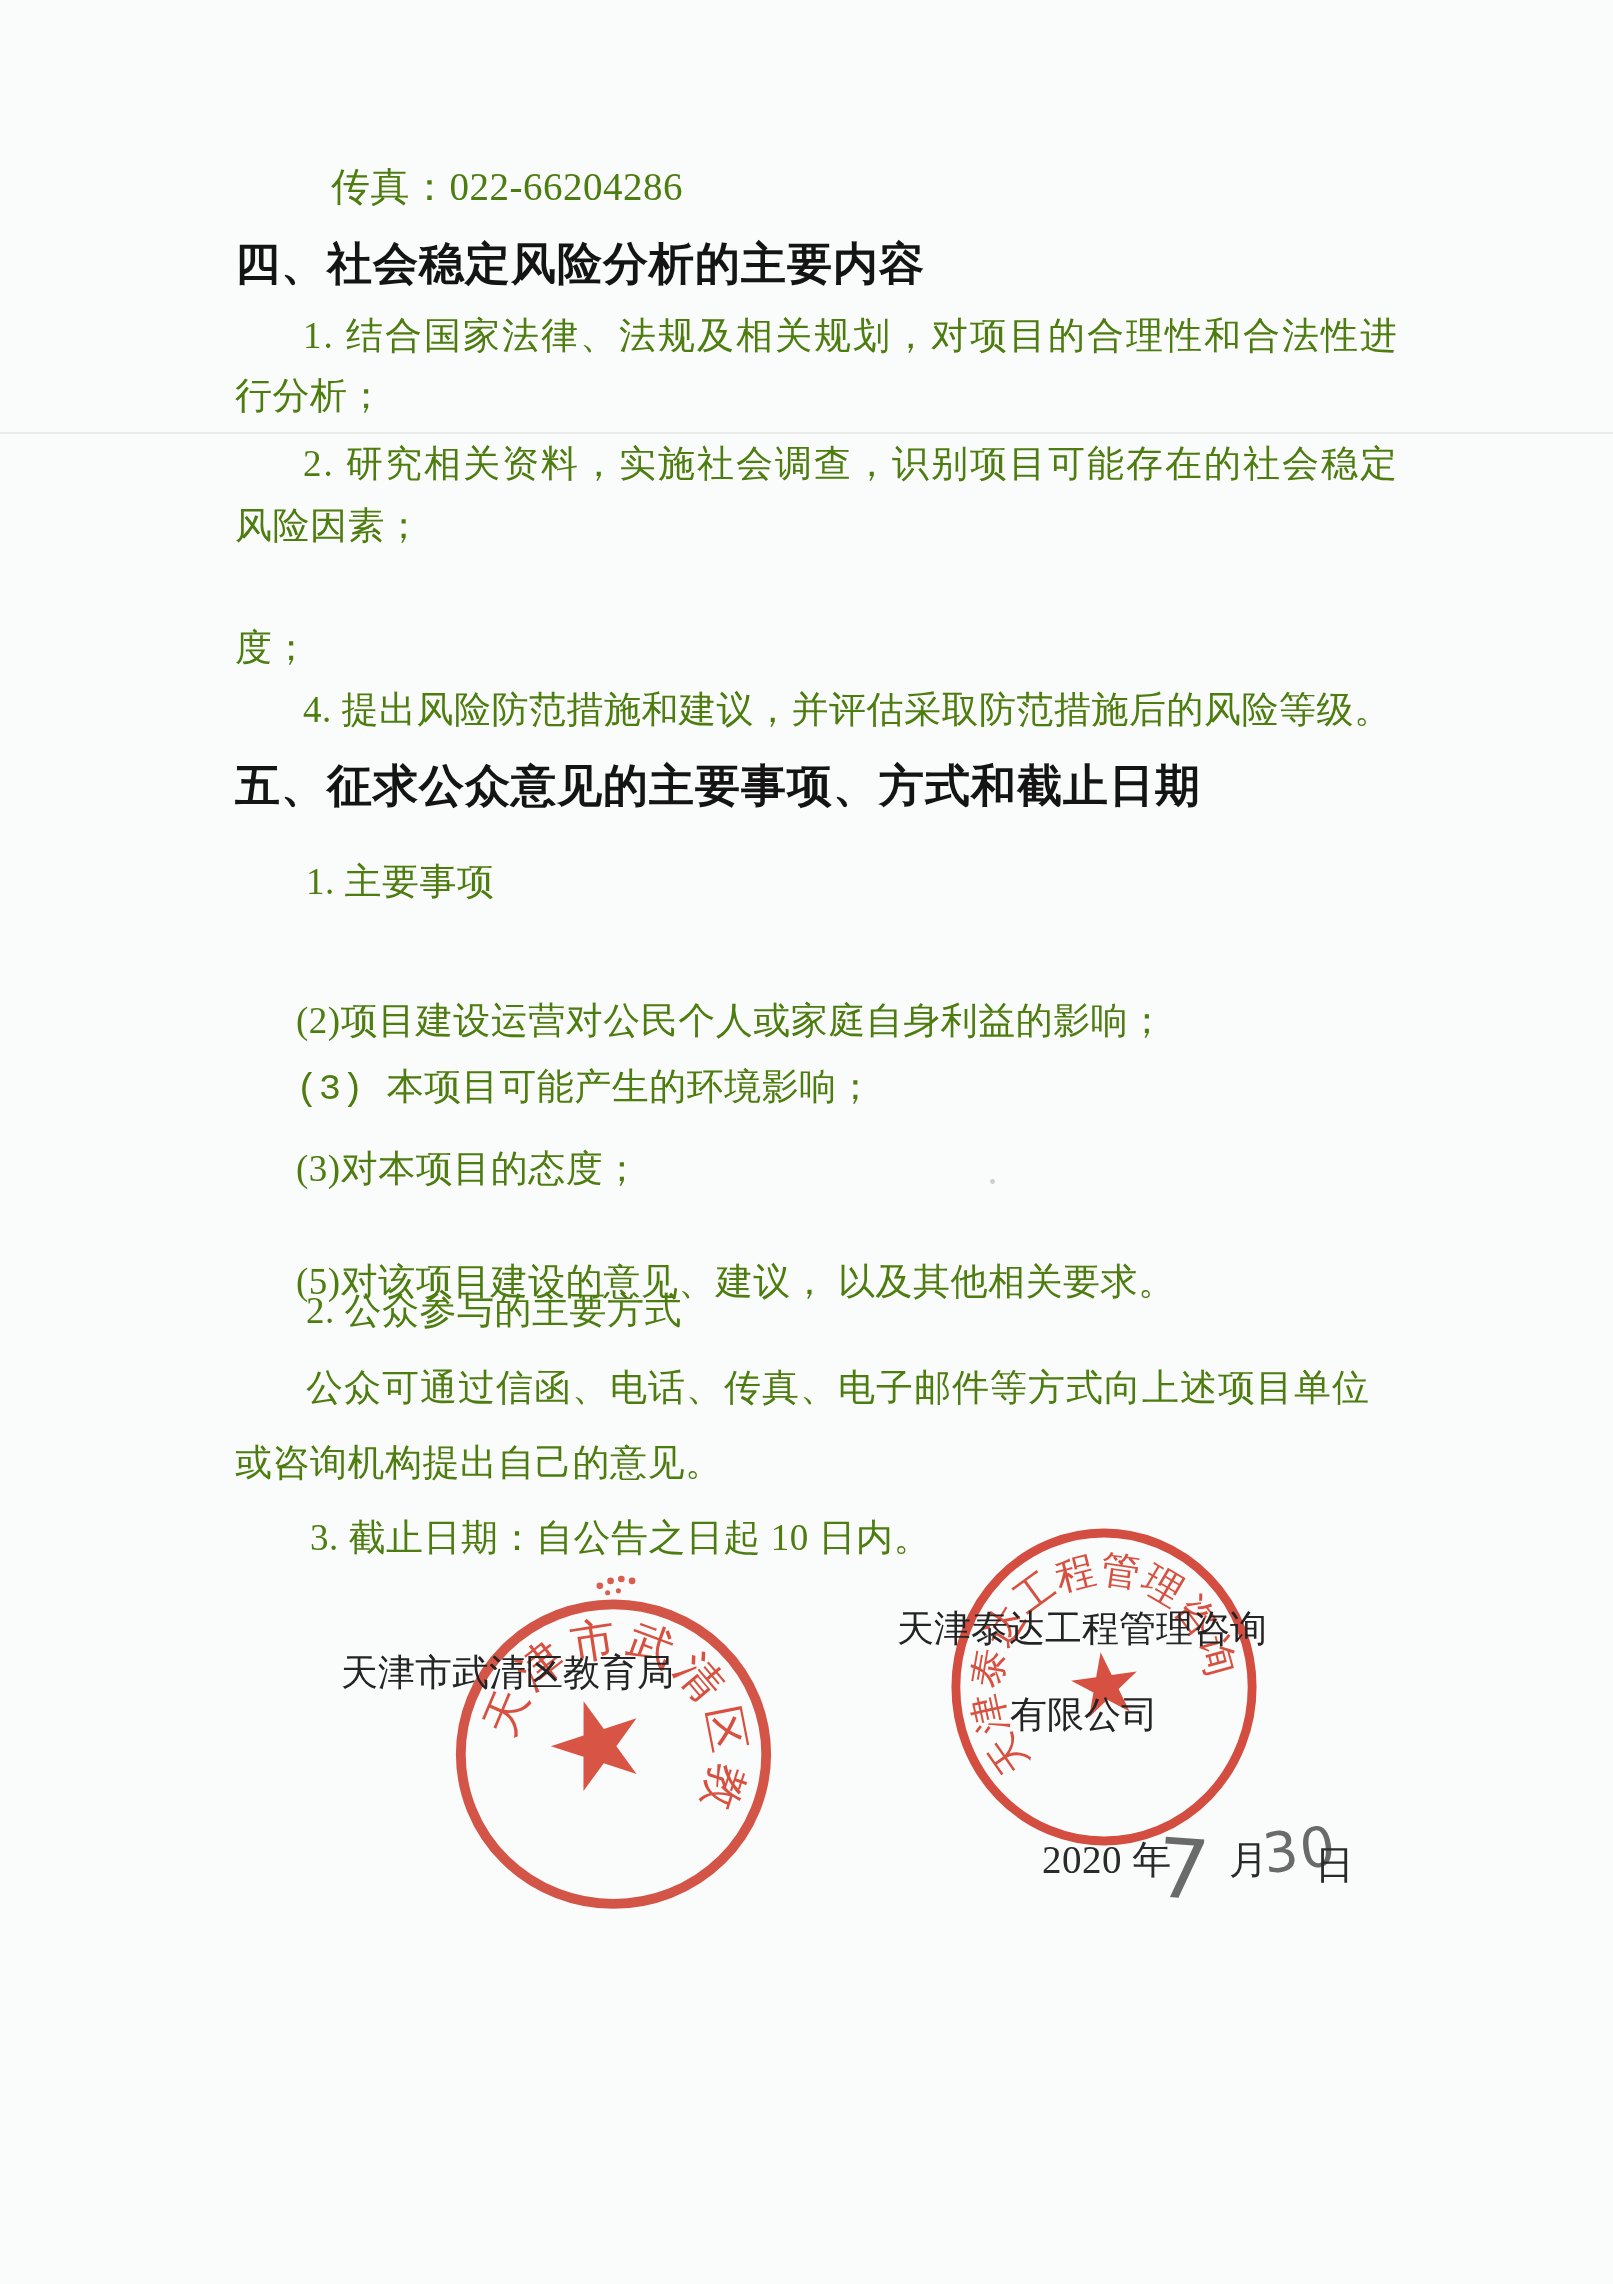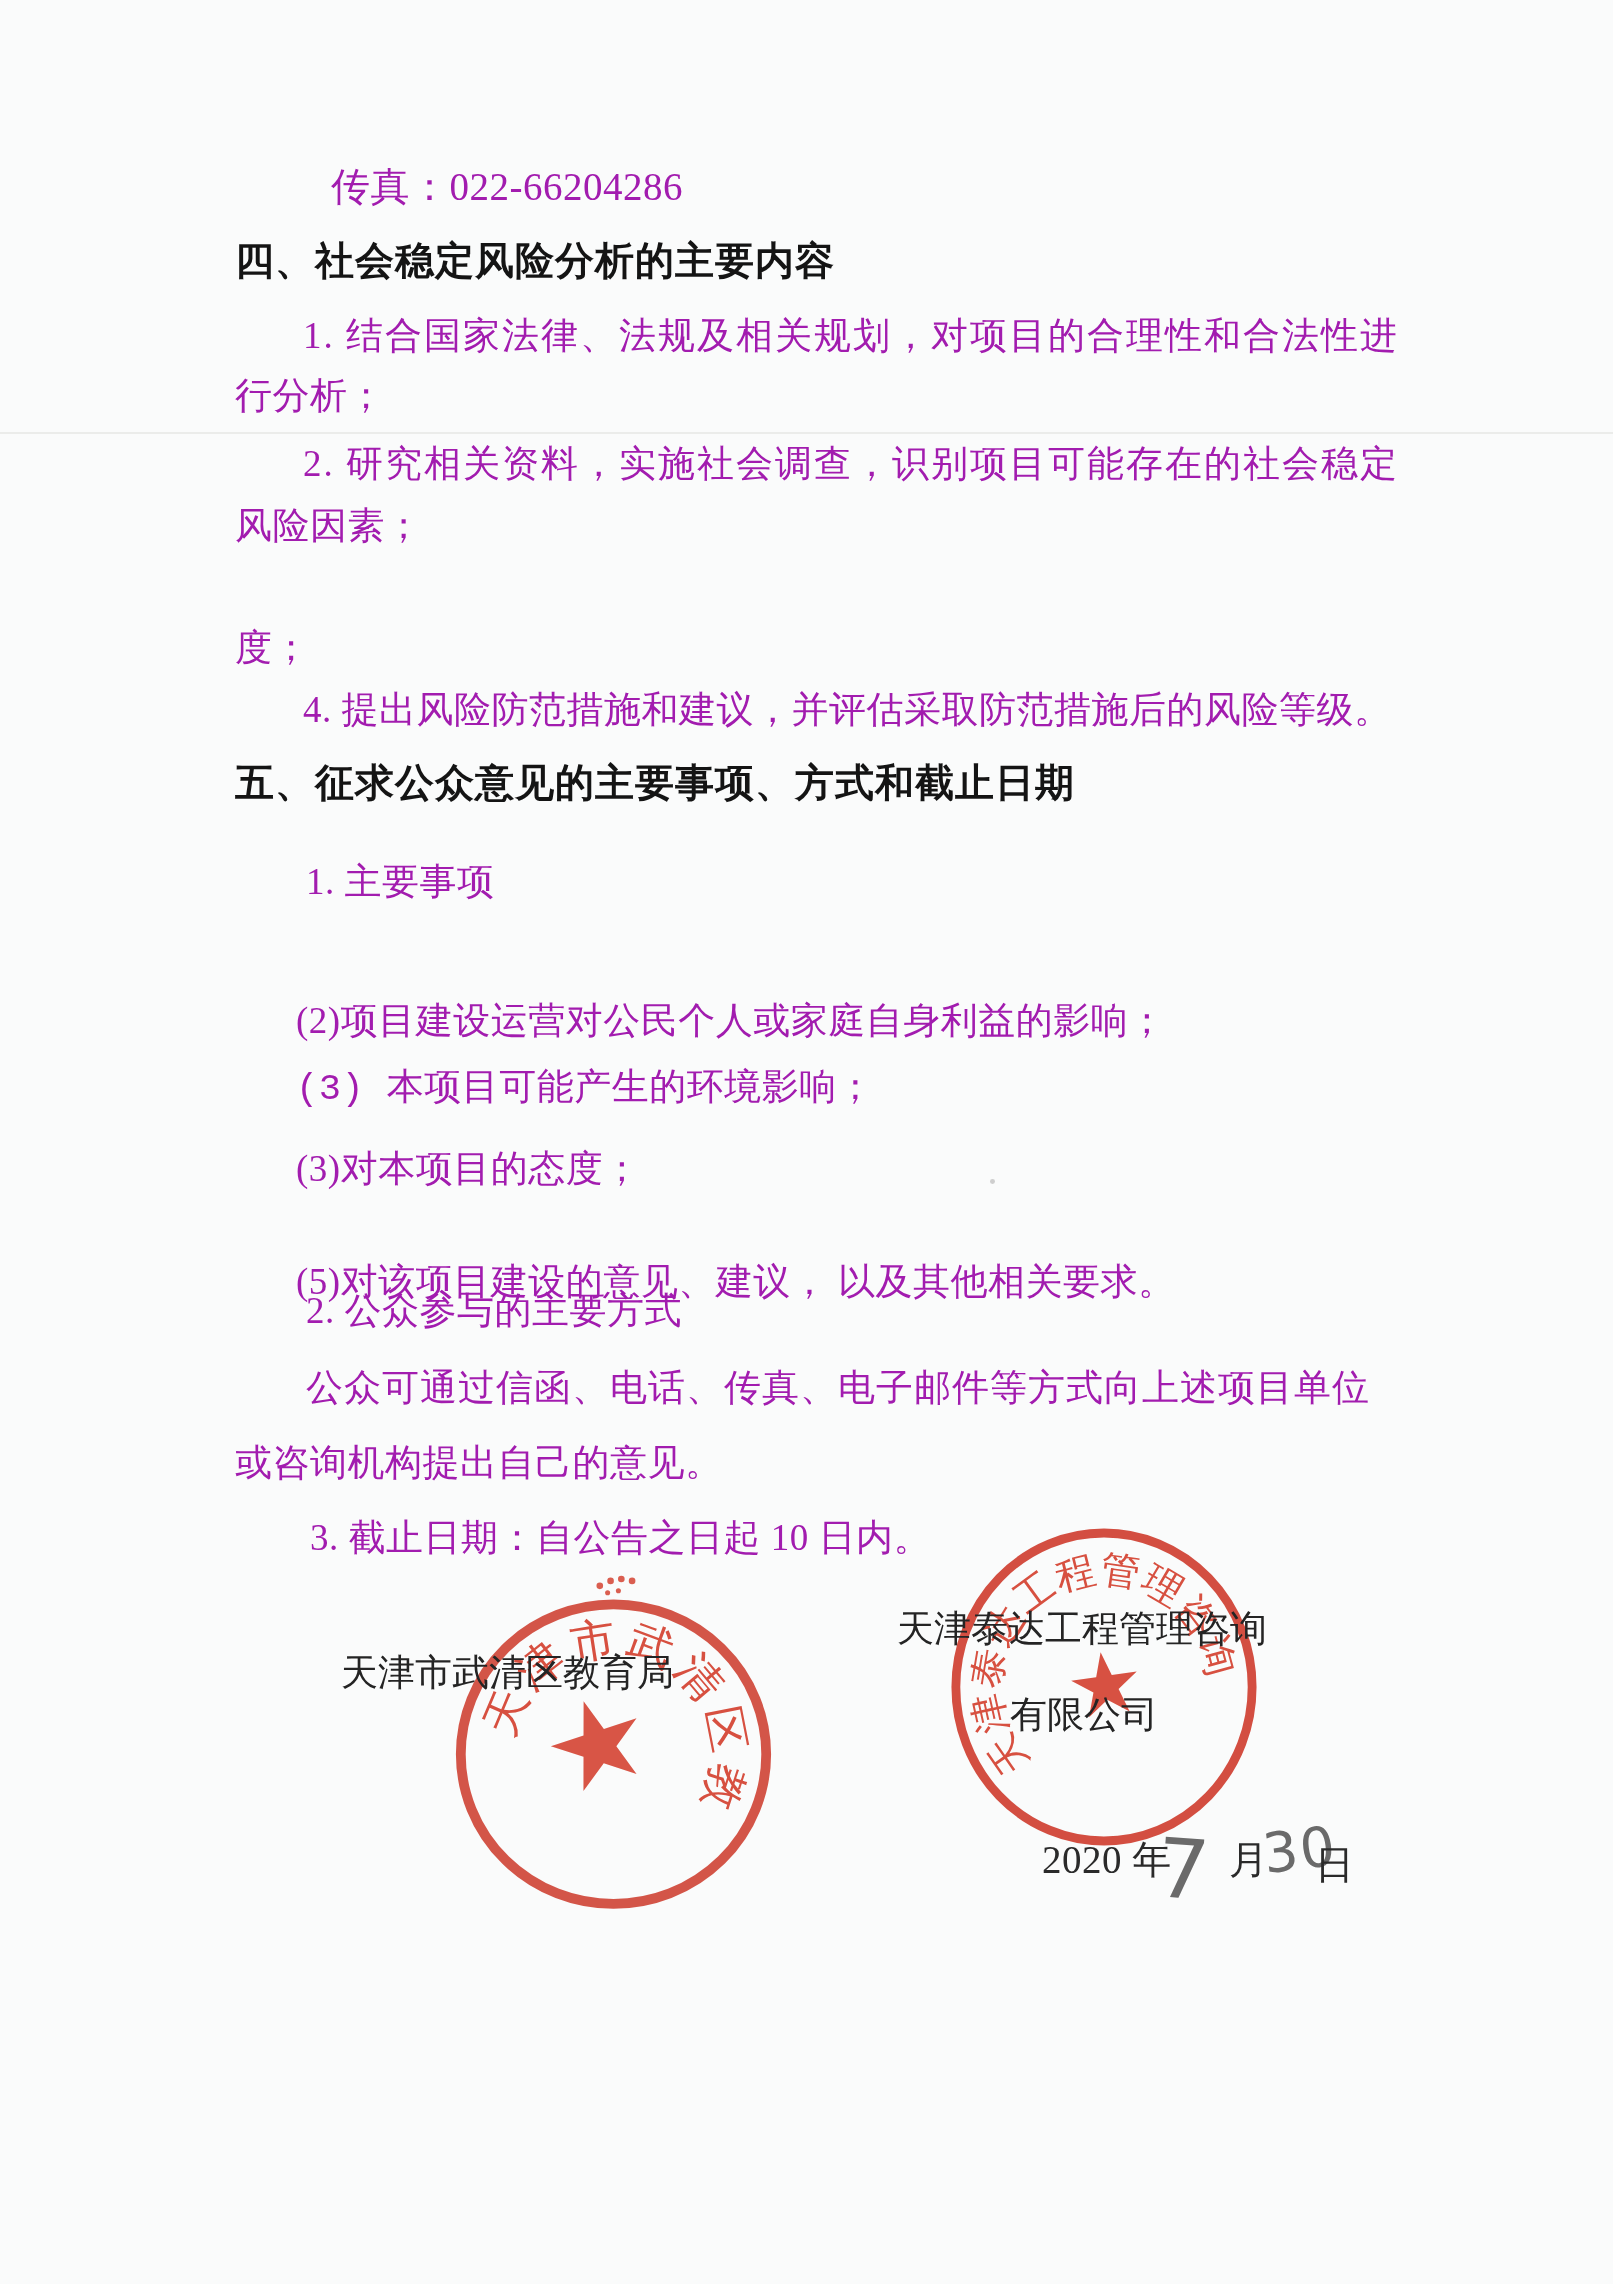--- a/index.html
+++ b/index.html
@@ -8,27 +8,27 @@
     width:1613px;height:2285px;
     background:#fafbfb;
     overflow:hidden;
     font-family:"Liberation Serif","DejaVu Serif",serif;
   }
   .t{
     position:absolute;
     white-space:pre;
     font-size:37px;
     line-height:1;
-    color:#a21caf;
+    color:#4d7c0f;
     letter-spacing:0.5px;
   }
   .hd{
     font-family:"Liberation Sans","DejaVu Sans",sans-serif;
     font-weight:700;
-    font-size:39px;
+    font-size:45px;
     color:#141414;
     letter-spacing:1px;
   }
   .spread{letter-spacing:2px;}
   .org{font-size:37px;color:#242424;letter-spacing:0;}
   .datetxt{font-size:39px;color:#2a2a2a;}
   .hand{
     position:absolute;
     font-family:"DejaVu Sans",sans-serif;
     color:#6a6a6a;

